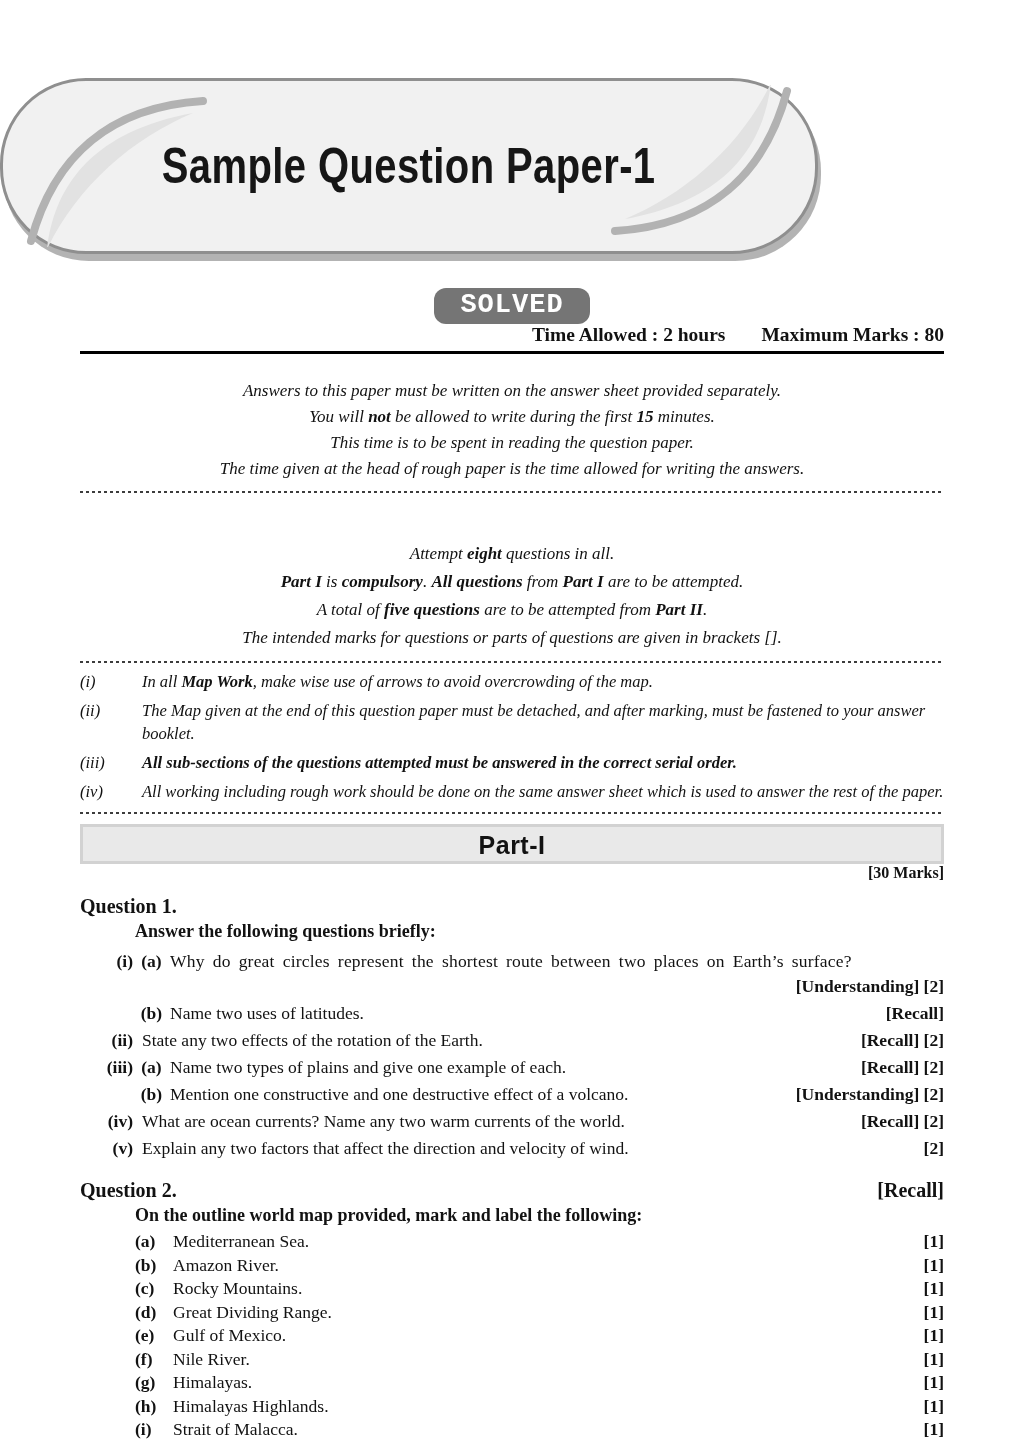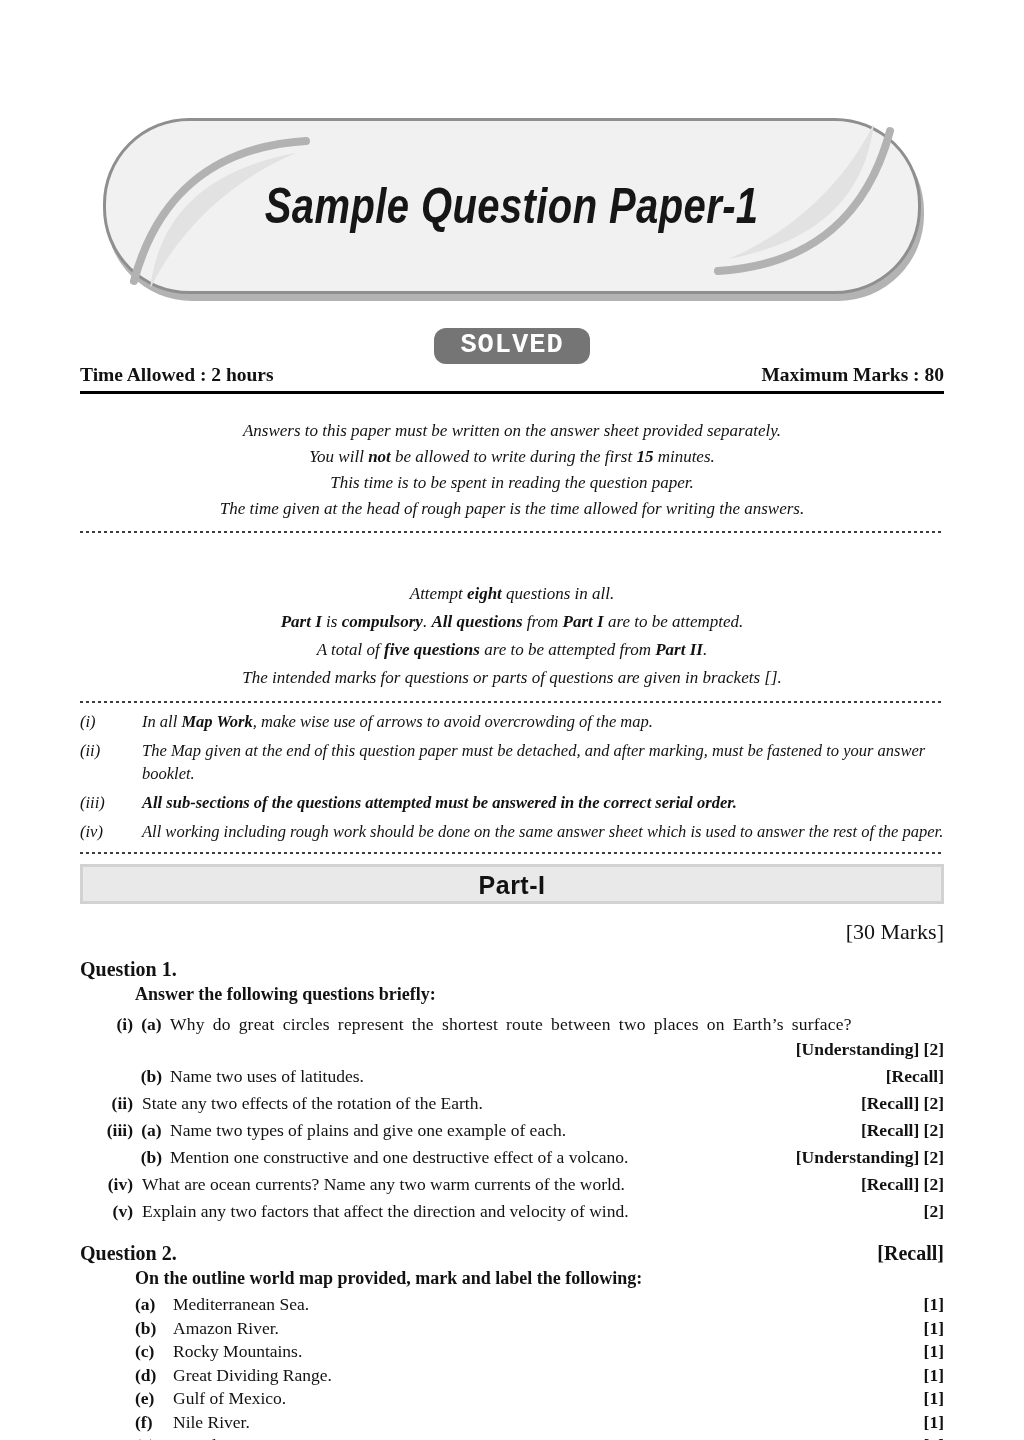--- a/index.html
+++ b/index.html
@@ -6,21 +6,21 @@
   body {
     width:1024px; height:1440px;
     font-family:"Liberation Serif","DejaVu Serif",serif;
     color:#121212;
     overflow:hidden;
   }
   .page { position:relative; width:1024px; height:1440px; }
   .content { padding:0 80px; }
 
   
-  .banner-wrap { padding-top:118px; display:flex; justify-content:center;font-style:italic; }
+  .banner-wrap { padding-top:78px; display:flex; justify-content:flex-start; }
   .banner {
     position:relative;
     width:812px; height:170px;
     background:#f1f1f1;
     border:3px solid #8f8f8f;
     border-radius:86px;
     box-shadow:3px 7px 0 #b3b3b3;
     display:flex; align-items:center; justify-content:center;
   }
   .banner-title {
@@ -36,22 +36,22 @@
   
   .solved {
     margin:34px auto 0; width:fit-content;
     background:#757575; color:#ffffff;
     font-family:Liberation Mono, monospace;
     font-weight:bold; font-size:27px; letter-spacing:1px;
     padding:2px 26px 4px;
     border-radius:12px;
   }
   .meta-row {
-    display:flex; justify-content:space-between; align-items:baseline;
-    font-weight:bold; font-size:19.5px; margin-top:0px;
+    display:flex; justify-content:flex-end; align-items:baseline;
+    font-weight:bold; font-size:19.5px; margin-top:0px;gap:36px;
   }
   .header-rule { border-top:3px solid #000; margin-top:5px; }
 
   
   .preamble { text-align:center; font-style:italic; font-size:17px; line-height:26px; margin-top:24px; }
   .b { font-weight:bold; }
 
   .dashes {
     height:2px; margin:9px 0 7px;
     background-image:repeating-linear-gradient(90deg,#3c3c3c 0 3px,transparent 3px 6px);
@@ -70,21 +70,21 @@
     margin-top:10px;
     border:3px solid #d2d2d2;
     background:#e9e9e9;
     text-align:center;
     padding:4px 0 1px;
   }
   .part-bar-title {
     font-family:"Liberation Sans","DejaVu Sans",sans-serif;
     font-weight:bold; font-size:25px; letter-spacing:0.5px;
   }
-  .section-marks { text-align:right; font-weight:normal; font-size:22px; margin-top:15px; }
+  .section-marks { text-align:right; font-weight:bold; font-size:16px; }
 
   
   .q-num-row { display:flex; justify-content:space-between; font-weight:bold; font-size:20px; margin-top:13px; }
   .q-intro { font-weight:bold; font-size:18px; padding-left:55px; margin-top:3px; }
 
   .q-row { display:flex; font-size:17.5px; line-height:26px; align-items:baseline; margin-top:1px; }
   .q-lab { width:53px; flex:none; text-align:right; font-weight:bold; white-space:nowrap; }
   .q-sublab { width:37px; flex:none; text-align:center; font-weight:bold; }
   .q-text { flex:1; padding-right:12px; }
   .q-text.ps { padding-left:9px; }

